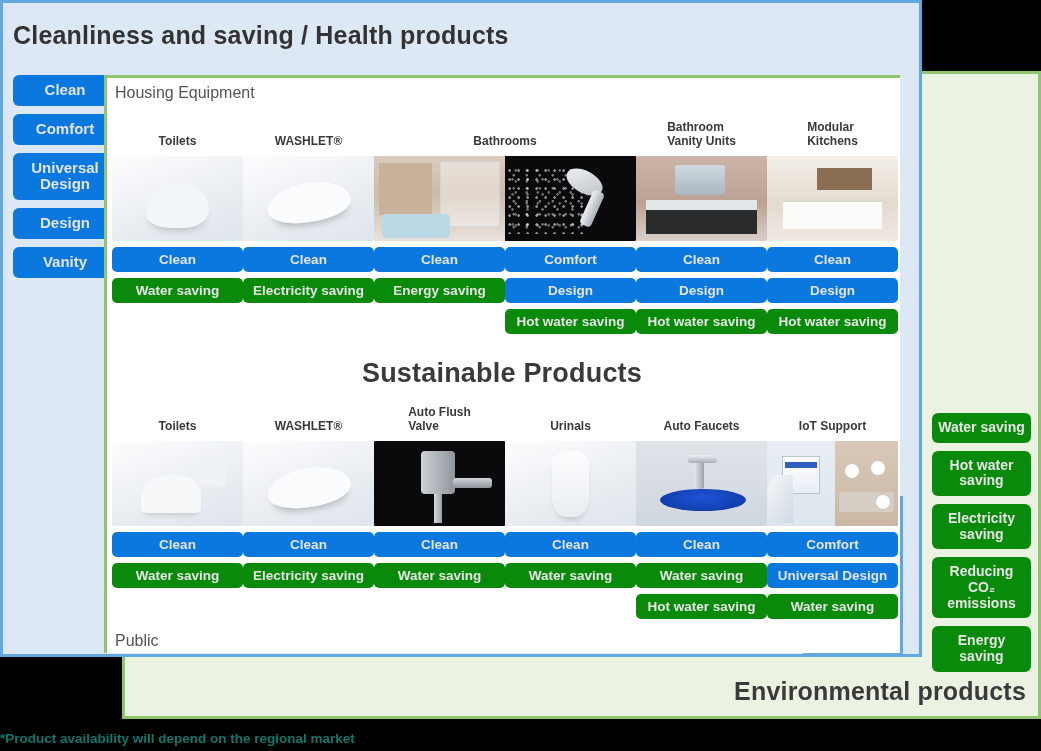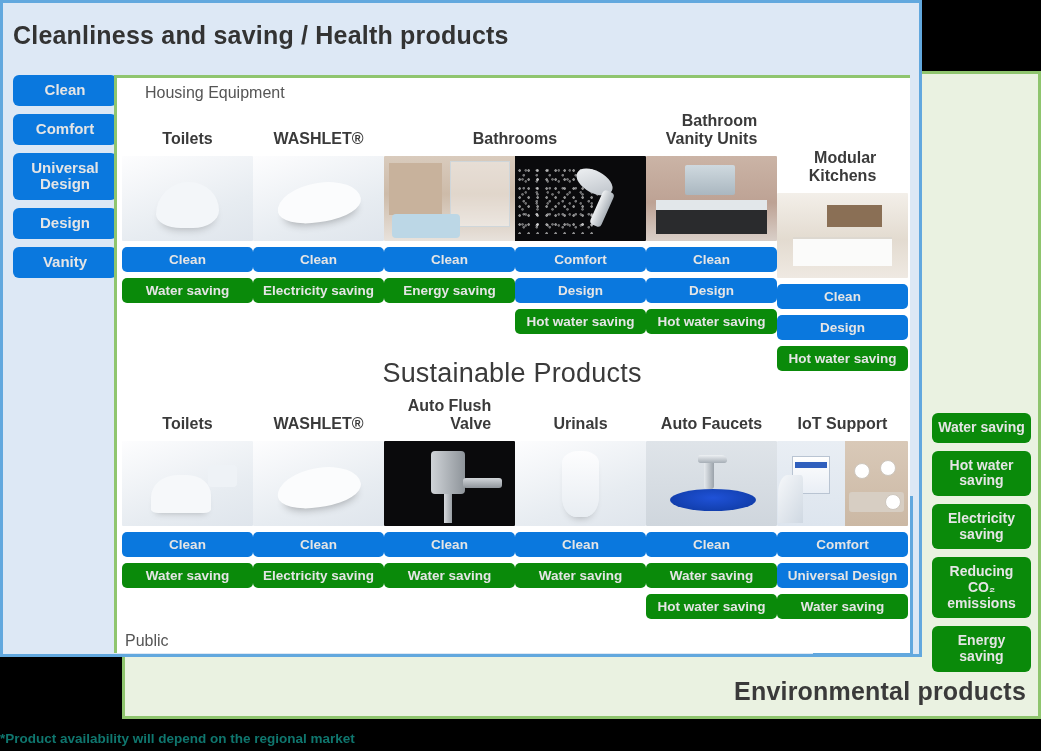--- a/index.html
+++ b/index.html
@@ -65,27 +65,26 @@
     position: absolute;
     left: 932px; top: 413px;
     width: 99px;
     display: flex; flex-direction: column; gap: 8px;
   }
   .green-col .pill { font-size: 14px; padding: 7px 3px; }
 
   
   .white-panel {
     position: absolute;
-    left: 114px; top: 75px;
+    left: 104px; top: 75px;
     width: 796px; height: 578px;
     background: #ffffff;
     border: 3px solid #8fc56e;
     border-right: none;
     border-bottom: none;
-    padding-left: 20px;
   }
   .white-panel::after {
     content: "";
     position: absolute;
     right: -3px; bottom: -3px;
     width: 100px; height: 3px;
     background: #62a8de;
   }
   .white-panel::before {
     content: "";
@@ -94,36 +93,36 @@
     width: 3px; height: 160px;
     background: #62a8de;
   }
 
   .section-label {
     font-size: 16px; color: #555555; font-weight: 400;
     padding: 6px 0 0 8px;
   }
   .section-title {
     text-align: center;
-    font-size: 27px; font-weight: 400; color: #3a3a3a;
+    font-size: 27px; font-weight: 700; color: #3a3a3a;
     letter-spacing: .2px;
   }
 
   
   .row {
     position: absolute;
     left: 5px;
     width: 786px;
     display: flex;
     justify-content: flex-start;
   }
   .card { width: 132px; margin-right: 0; }
   .card-head {
-    text-align: right;
-    font-size: 16px; font-weight: 700; color: #3a3a3a;
+    text-align: left;
+    font-size: 12px; font-weight: 700; color: #3a3a3a;
     line-height: 1.12;
     white-space: pre-line;
     min-height: 36px;
     display: flex; align-items: flex-end; justify-content: center;
   }
   .card-img {
     height: 85px;
     margin-top: 8px;
     border-radius: 1px;
     position: relative;
@@ -354,21 +353,21 @@
             <div class="vanity-body"></div>
           </div>
         </div>
         <div class="tags">
           <div class="pill blue">Clean</div>
           <div class="pill blue">Design</div>
           <div class="pill green">Hot water saving</div>
         </div>
       </div>
 
-      <div class="card" style="width:132px;margin-top:37px;">
+      <div class="card" style="width:132px;">
         <div class="card-head">Modular
 Kitchens</div>
         <div class="card-img">
           <div class="ph bg-kitchen">
             <div class="kitchen-upper"></div>
             <div class="kitchen-island"></div>
           </div>
         </div>
         <div class="tags">
           <div class="pill blue">Clean</div>

